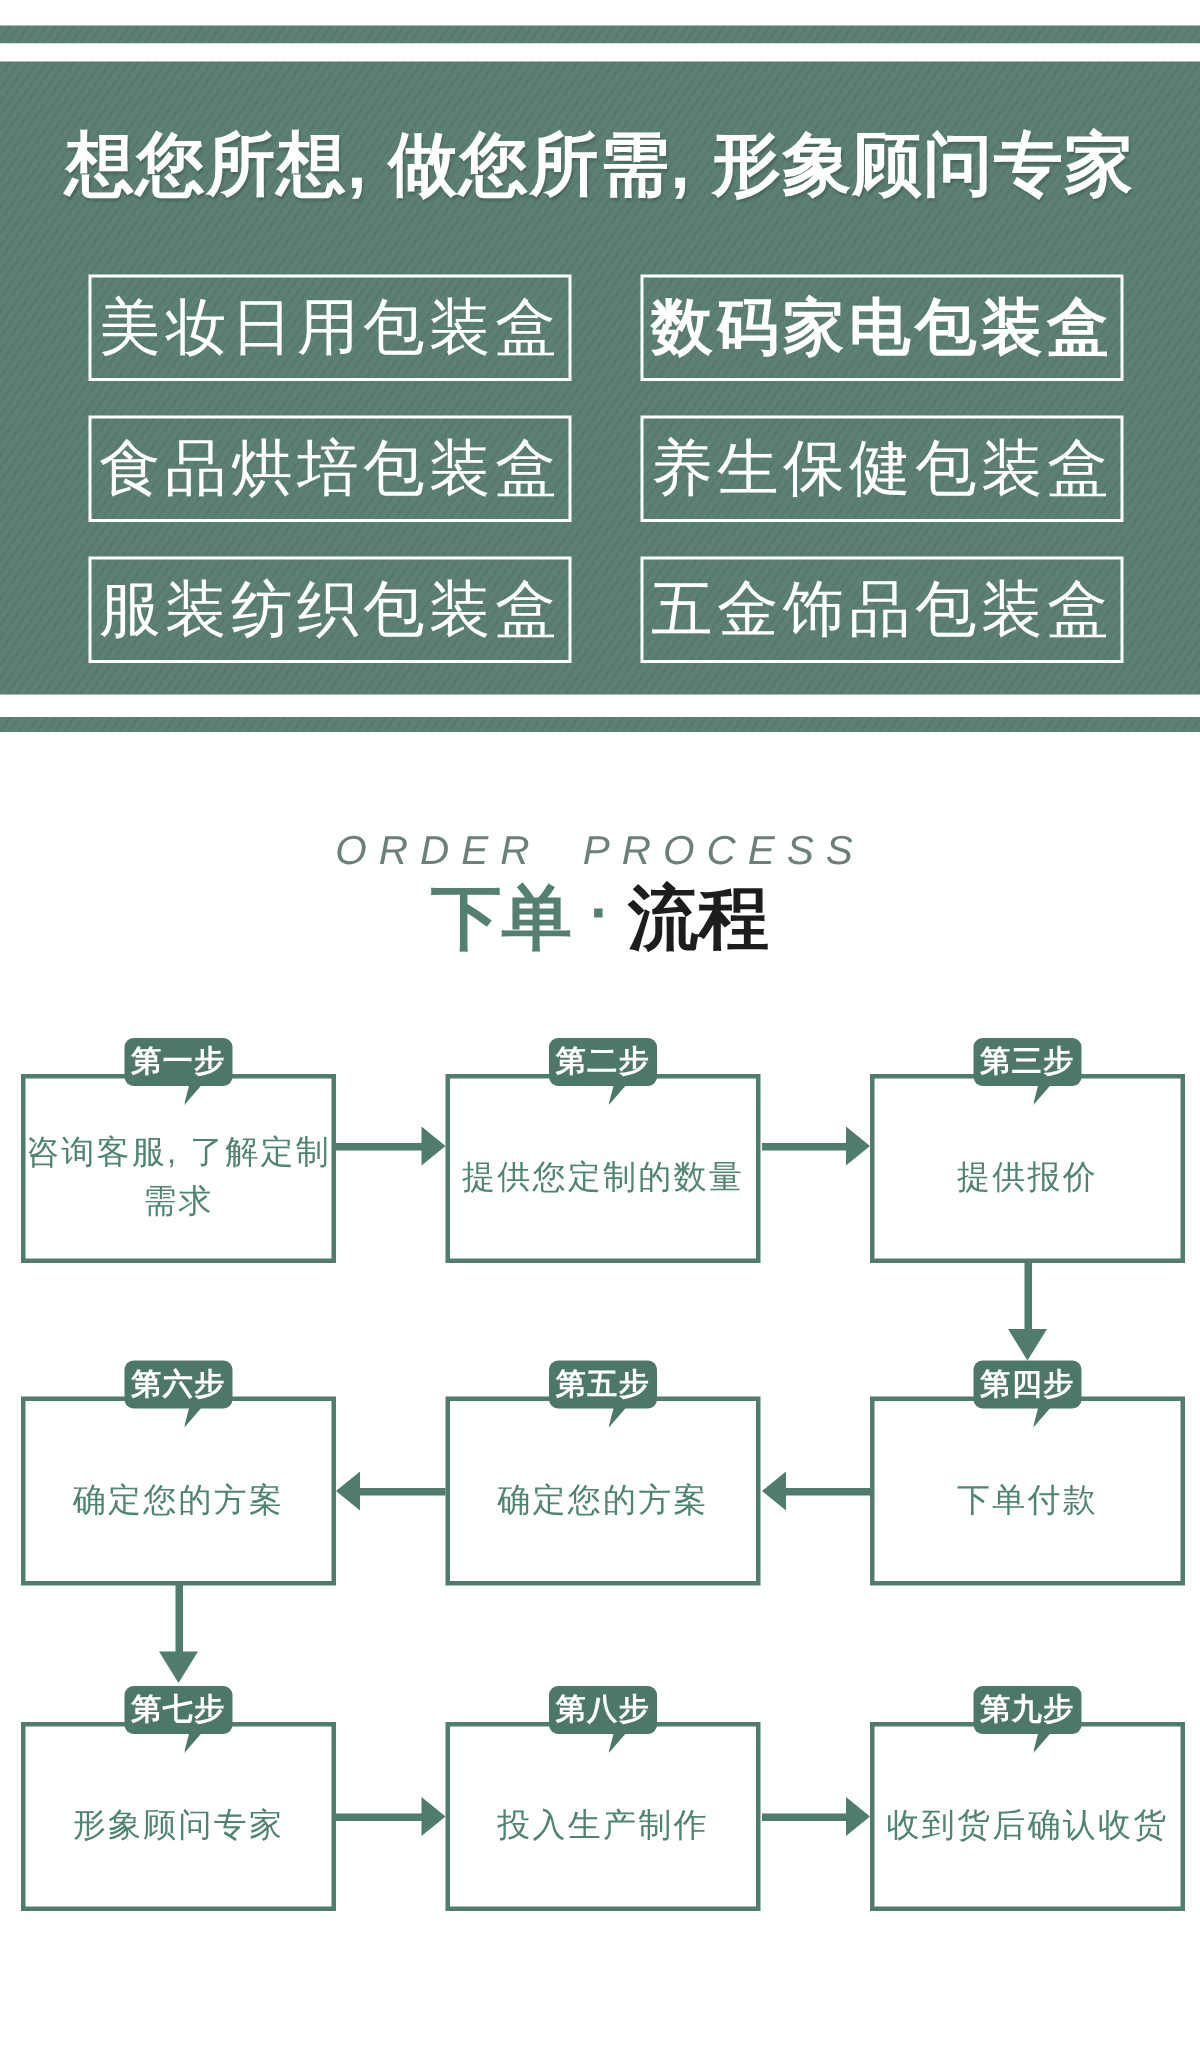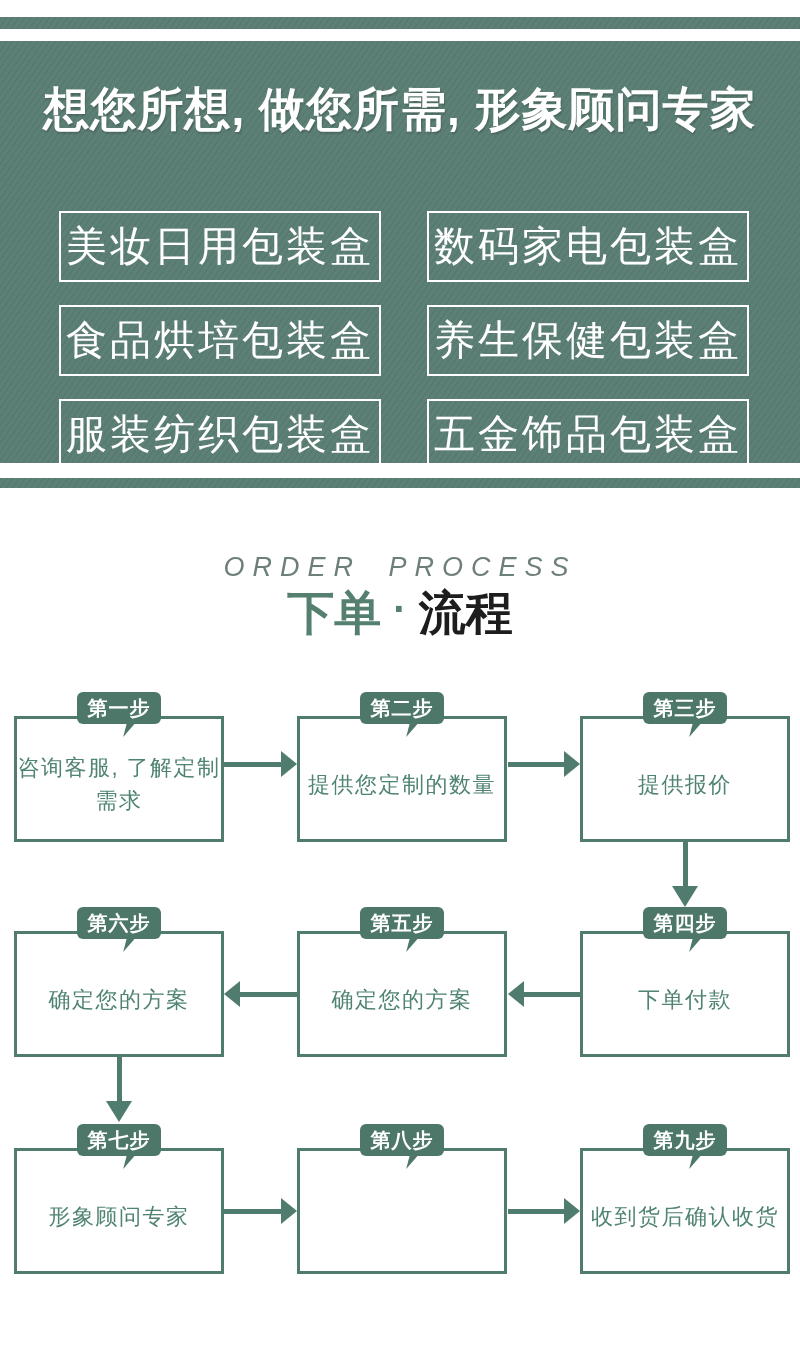--- a/index.html
+++ b/index.html
@@ -27,22 +27,22 @@
   .bar-bottom{height:10px;}
 
   
   .hero{position:relative;width:100%;height:422px;background-color:var(--green);
         background-image:repeating-linear-gradient(125deg,var(--green-stripe) 0 1.5px,transparent 1.5px 5px);}
   .hero-title{position:absolute;top:38px;left:0;width:100%;height:60px;line-height:60px;
         text-align:center;color:#fff;font-size:46px;font-weight:bold;letter-spacing:1px;
         text-shadow:1px 2px 2px rgba(0,0,0,0.18);white-space:nowrap;}
   .cat-box{position:absolute;width:322px;height:71px;border:2px solid #fff;
         display:flex;align-items:center;justify-content:center;
-        color:#fff;font-size:41px;letter-spacing:3px;white-space:nowrap;margin-top:28px;}
-  .cb1{left:59px;top:142px;} .cb2{left:427px;top:142px;}
+        color:#fff;font-size:41px;letter-spacing:3px;white-space:nowrap;}
+  .cb1{left:59px;top:142px;} .cb2{left:427px;top:142px;font-weight:bold;}
   .cb3{left:59px;top:236px;} .cb4{left:427px;top:236px;}
   .cb5{left:59px;top:330px;} .cb6{left:427px;top:330px;}
 
   
   .process{position:relative;width:100%;height:852px;background:#fff;}
   .p-sub{position:absolute;top:64px;left:0;width:100%;text-align:center;
         color:var(--sub);font-size:27px;letter-spacing:8px;word-spacing:12px;font-style:italic;}
   .p-title{position:absolute;top:92px;left:0;width:100%;height:58px;line-height:58px;
         text-align:center;font-size:47px;font-weight:bold;white-space:nowrap;}
   .p-title .accent{color:#55806f;}
@@ -52,21 +52,21 @@
   
   .step{position:absolute;width:210px;height:126px;background:#fff;border:3px solid var(--flow);
         display:flex;flex-direction:column;align-items:center;justify-content:center;
         padding-top:10px;}
   .step .txt{color:var(--flow-text);font-size:22px;line-height:33px;letter-spacing:1.5px;
         text-align:center;white-space:nowrap;}
   .c1{left:14px;} .c2{left:297px;} .c3{left:580px;}
   .r1{top:228px;} .r2{top:443px;} .r3{top:660px;}
 
   .badge{position:absolute;top:-27px;left:50%;transform:translateX(-50%);
-        width:84px;height:32px;line-height:32px;border-radius:6px;background:var(--badge);
+        width:72px;height:32px;line-height:32px;border-radius:6px;background:var(--badge);
         color:#fff;font-size:20px;font-weight:bold;text-align:center;letter-spacing:1px;
         z-index:2;}
   .badge .tail{position:absolute;left:55%;top:30px;width:13px;height:15px;background:var(--badge);
         -webkit-clip-path:polygon(30% 0,100% 0,0 100%);clip-path:polygon(30% 0,100% 0,0 100%);}
 
   
   .shaft{position:absolute;background:var(--flow);}
   .head{position:absolute;width:0;height:0;border-style:solid;}
   .head-right{border-width:13px 0 13px 16px;border-color:transparent transparent transparent var(--flow);}
   .head-left{border-width:13px 16px 13px 0;border-color:transparent var(--flow) transparent transparent;}
@@ -138,20 +138,21 @@
       <div class="badge"><span>第六步</span><i class="tail"></i></div>
       <div class="txt">确定您的方案</div>
     </div>
 
     <div class="step r3 c1">
       <div class="badge"><span>第七步</span><i class="tail"></i></div>
       <div class="txt">形象顾问专家</div>
     </div>
     <div class="step r3 c2">
       <div class="badge"><span>第八步</span><i class="tail"></i></div>
+      <div class="txt">投入生产制作</div>
     </div>
     <div class="step r3 c3">
       <div class="badge"><span>第九步</span><i class="tail"></i></div>
       <div class="txt">收到货后确认收货</div>
     </div>
 
     <div>
       <div class="shaft" style="left:224px;top:274px;width:59px;height:5px;"></div>
       <div class="head head-right" style="left:281px;top:263px;"></div>
     </div>

